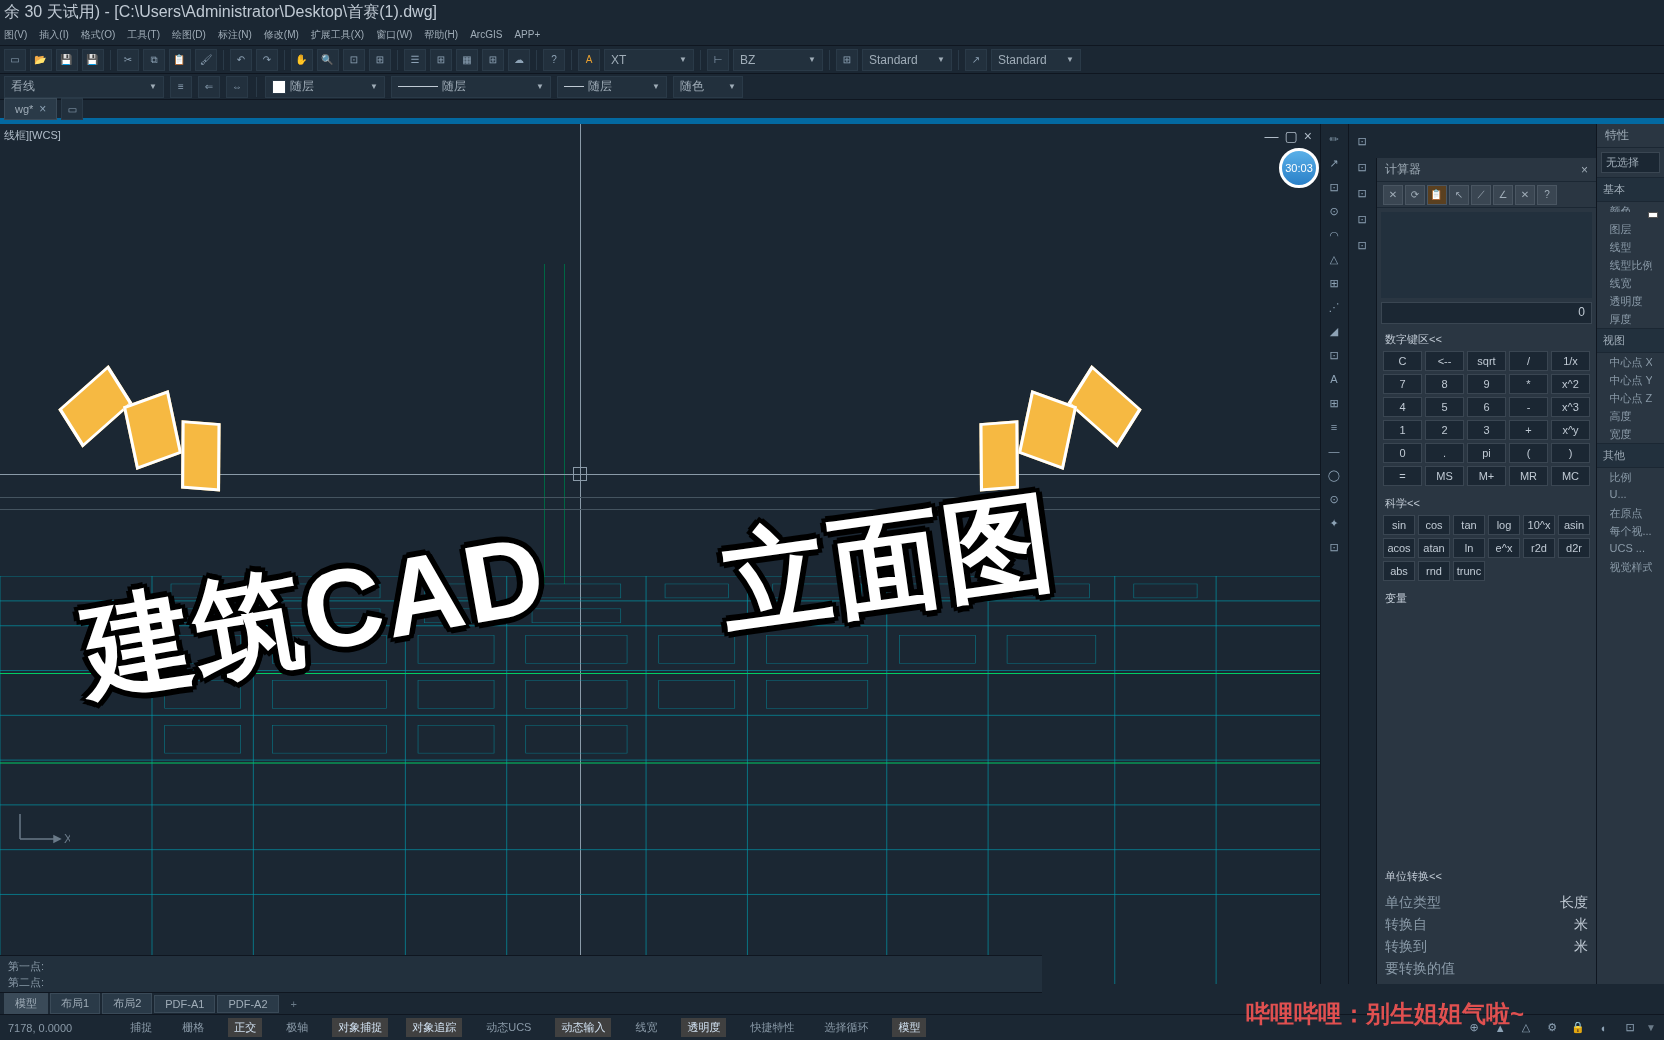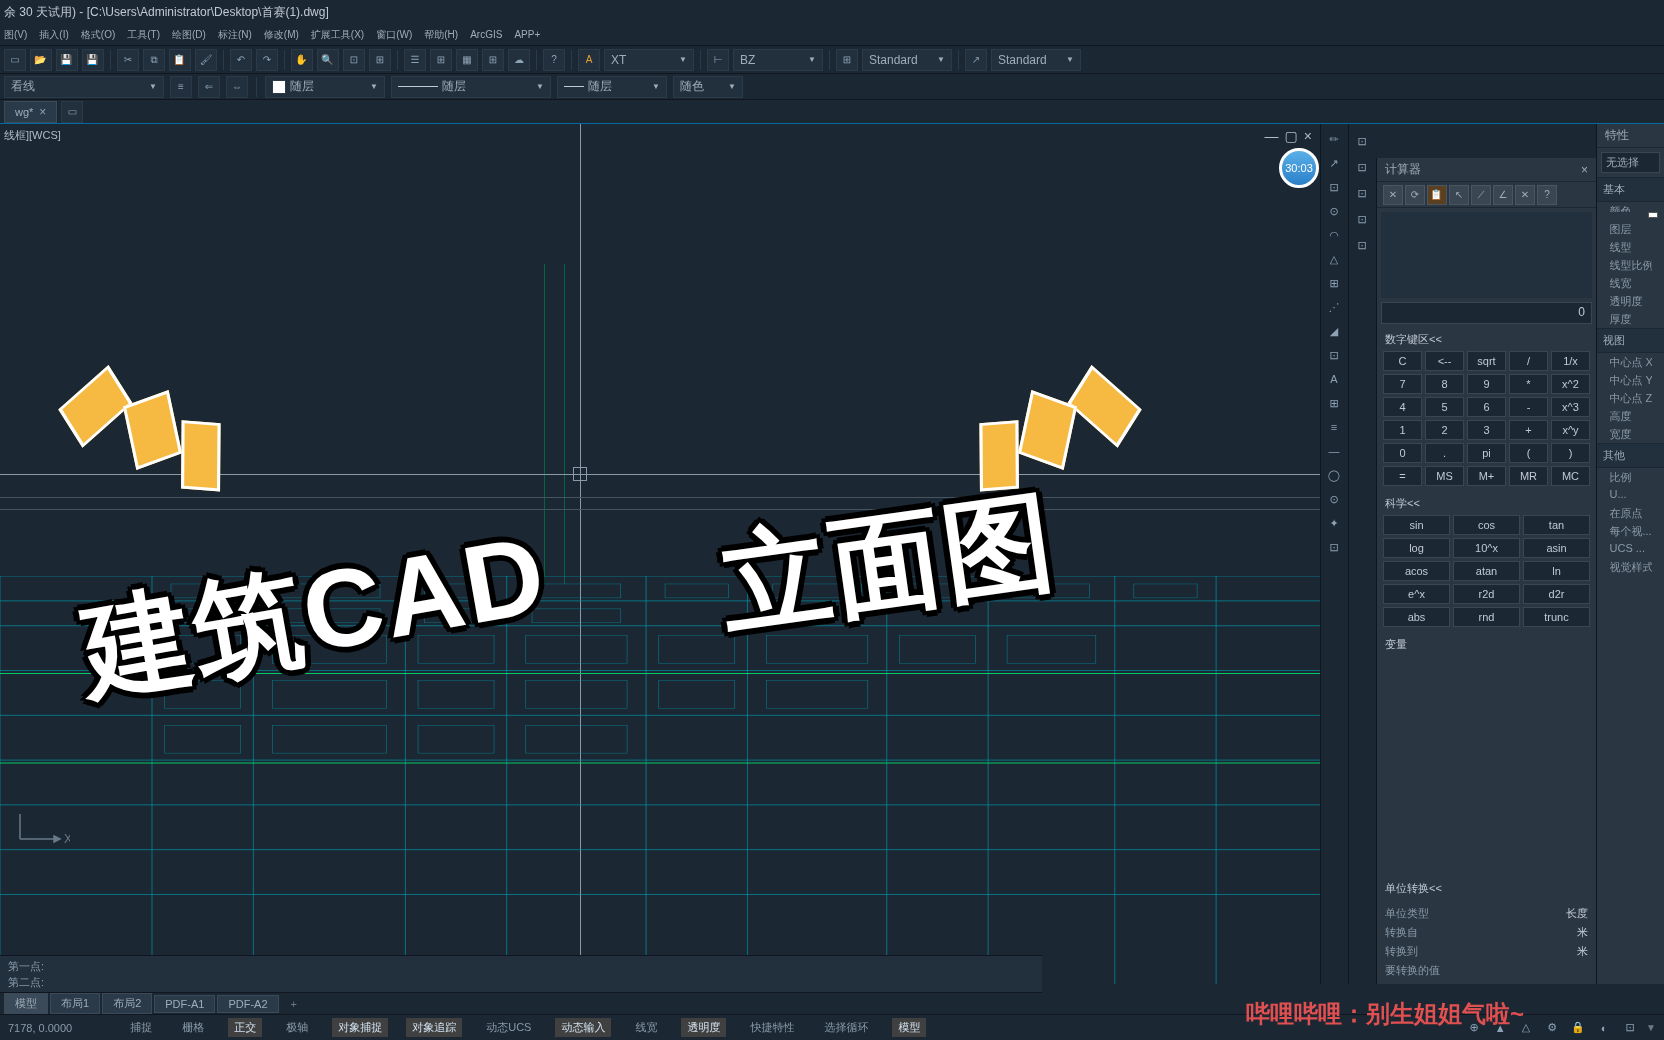--- a/index.html
+++ b/index.html
@@ -1,32 +1,32 @@
 <!DOCTYPE html>
 <html><head>
 <meta charset="utf-8">
 <style>
 * { margin: 0; padding: 0; box-sizing: border-box; font-family: "Microsoft YaHei", sans-serif; }
 body { background: #1b2733; color: #a0adb8; font-size: 12px; overflow: hidden; width: 1664px; height: 1040px; position: relative; }
 
-.titlebar { height: 24px; background: #1b2733; display: flex; align-items: center; padding: 0 4px; font-size: 12px; color: #c0cad4; text-align: right; }
+.titlebar { height: 24px; background: #1b2733; display: flex; align-items: center; padding: 0 4px; font-size: 16px; color: #c0cad4; text-align: right; }
 
 .menubar { height: 22px; background: #1b2733; display: flex; align-items: center; padding: 0 4px; gap: 12px; font-size: 10px; border-bottom: 1px solid #0f1620; }
 .menubar span { cursor: pointer; }
 
 .toolbar-row { height: 28px; background: #1b2733; display: flex; align-items: center; padding: 0 4px; gap: 4px; border-bottom: 1px solid #0f1620; }
 .tb-btn { width: 22px; height: 22px; background: #22303d; border: 1px solid #2a3a48; display: flex; align-items: center; justify-content: center; font-size: 10px; color: #8da2b5; }
 .tb-sep { width: 1px; height: 20px; background: #2a3a48; margin: 0 2px; }
 .tb-dropdown { height: 22px; background: #22303d; border: 1px solid #2a3a48; display: flex; align-items: center; padding: 0 6px; gap: 4px; min-width: 60px; }
 .tb-dropdown .arrow { margin-left: auto; font-size: 8px; }
 .color-swatch { width: 14px; height: 14px; background: #fff; border: 1px solid #2a3a48; }
 
 .layer-row { height: 26px; background: #1b2733; display: flex; align-items: center; padding: 0 4px; gap: 6px; border-bottom: 1px solid #0f1620; }
 
-.tab-row { height: 24px; background: #1b2733; display: flex; align-items: center; padding: 0 4px; border-bottom: 1px solid #0369a1; }
+.tab-row { height: 24px; background: #1b2733; display: flex; align-items: center; padding: 0 4px; border-bottom: 6px solid #0369a1; }
 .file-tab { height: 22px; padding: 0 10px; background: #2a3a48; border: 1px solid #3a4a58; display: flex; align-items: center; gap: 6px; font-size: 11px; }
 .file-tab .close { color: #8da2b5; font-size: 12px; }
 
 .main-area { display: flex; height: 860px; }
 .canvas-container { flex: 1; position: relative; background: #1b2733; }
 .canvas-label { position: absolute; top: 4px; left: 4px; font-size: 11px; color: #b0bcc8; }
 .canvas-controls { position: absolute; top: 4px; right: 8px; display: flex; gap: 6px; }
 .canvas-controls span { font-size: 14px; color: #b0bcc8; cursor: pointer; }
 
 .crosshair-h { position: absolute; top: 350px; left: 0; right: 0; height: 1px; background: #8a9aa8; }
@@ -47,23 +47,23 @@
 .calc-panel { width: 220px; background: #2a3642; border-left: 1px solid #0f1620; display: flex; flex-direction: column; margin-top: 34px; }
 .panel-header { height: 24px; background: #2a3642; border-bottom: 1px solid #1b2733; display: flex; align-items: center; padding: 0 8px; font-size: 12px; }
 .panel-header .close { margin-left: auto; cursor: pointer; }
 .calc-toolbar { height: 26px; display: flex; align-items: center; padding: 2px 6px; gap: 2px; border-bottom: 1px solid #1b2733; }
 .calc-tb-btn { width: 20px; height: 20px; background: #3a4652; border: 1px solid #4a5662; display: flex; align-items: center; justify-content: center; font-size: 10px; }
 .calc-display { height: 86px; background: #22303d; margin: 4px; }
 .calc-result { height: 22px; background: #1b2733; margin: 0 4px 4px; border: 1px solid #3a4652; text-align: right; padding: 2px 6px; color: #c0cad4; }
 .calc-section-label { padding: 4px 8px; font-size: 11px; color: #c0cad4; }
 .calc-grid { display: grid; grid-template-columns: repeat(5, 1fr); gap: 3px; padding: 0 6px 6px; }
 .calc-btn { height: 20px; background: #1b2733; border: 1px solid #3a4652; display: flex; align-items: center; justify-content: center; font-size: 11px; color: #c0cad4; cursor: pointer; }
-.calc-sci-grid { display: grid; grid-template-columns: repeat(3, 1fr); gap: 3px; padding: 0 6px 6px; }
+.calc-sci-grid { display: grid; grid-template-columns: repeat(6, 1fr); gap: 3px; padding: 0 6px 6px; }
 .calc-unit { padding: 4px 8px; }
-.unit-row { display: flex; padding: 2px 0; font-size: 11px; }
+.unit-row { display: flex; padding: 2px 0; font-size: 14px; }
 .unit-row .label { width: 80px; color: #8a9aa8; }
 .unit-row .value { flex: 1; text-align: right; color: #c0cad4; }
 
 .props-panel { width: 68px; background: #2a3642; border-left: 1px solid #0f1620; display: flex; flex-direction: column; overflow: hidden; }
 .props-panel .panel-header { font-size: 12px; }
 .props-select { margin: 4px; padding: 2px 4px; background: #1b2733; border: 1px solid #3a4652; font-size: 11px; }
 .props-group-label { padding: 4px 6px; background: #22303d; font-size: 11px; border-top: 1px solid #1b2733; border-bottom: 1px solid #1b2733; }
 .props-row { display: flex; padding: 2px 6px; font-size: 11px; align-items: center; height: 18px; flex-direction: column; }
 .props-row .label { width: 42px; color: #8a9aa8; white-space: nowrap; overflow: hidden; }
 .props-row .value { flex: 1; color: #c0cad4; text-align: right; white-space: nowrap; overflow: hidden; }

